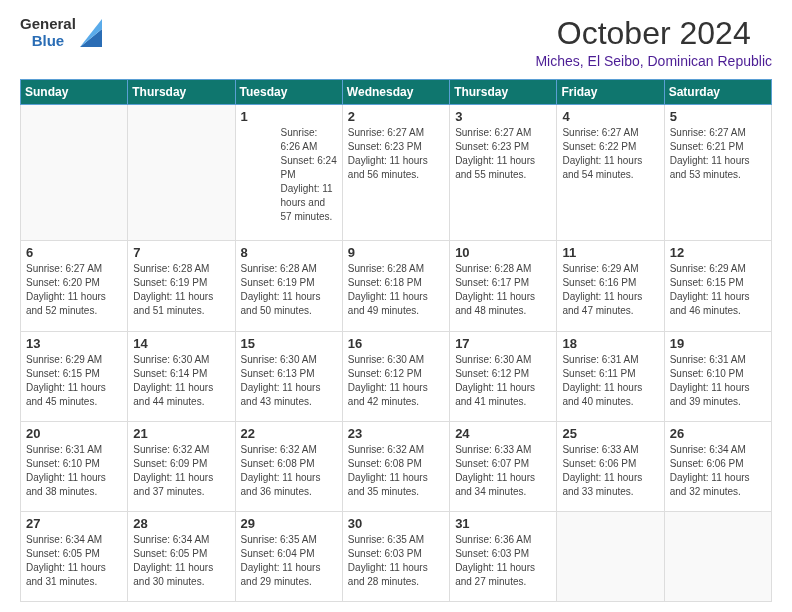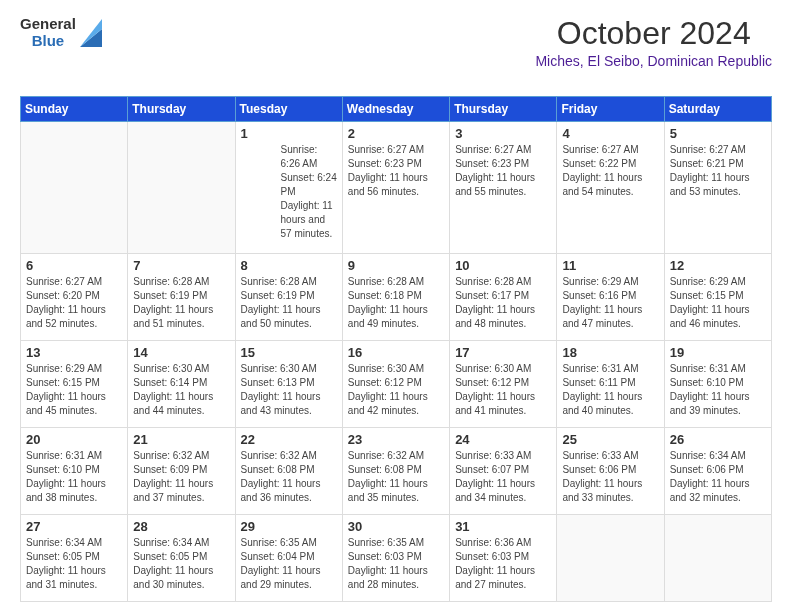--- a/index.html
+++ b/index.html
@@ -9,21 +9,20 @@
       font-family: Arial, sans-serif;
       background: #fff;
       overflow: hidden;
     }
     .page {
       width: 792px;
       height: 612px;
       padding: 16px 20px 10px 20px;
       display: flex;
       flex-direction: column;
-      gap: 17px;
     }
     .header {
       display: flex;
       justify-content: space-between;
       align-items: flex-start;
       margin-bottom: 10px;
     }
     .logo {
       display: flex;
       align-items: center;
@@ -65,21 +64,21 @@
       margin-top: 2px;
     }
     .calendar {
       flex: 1;
       border: 1px solid #ccc;
       border-collapse: collapse;
       width: 100%;
       table-layout: fixed;
     }
     .calendar th {
-      background: #1d4ed8;
+      background: #0f766e;
       color: #fff;
       font-size: 12px;
       font-weight: bold;
       padding: 5px 4px;
       text-align: left;
       border: 1px solid #5a9fd4;
     }
     .calendar td {
       vertical-align: top;
       padding: 4px 5px;

